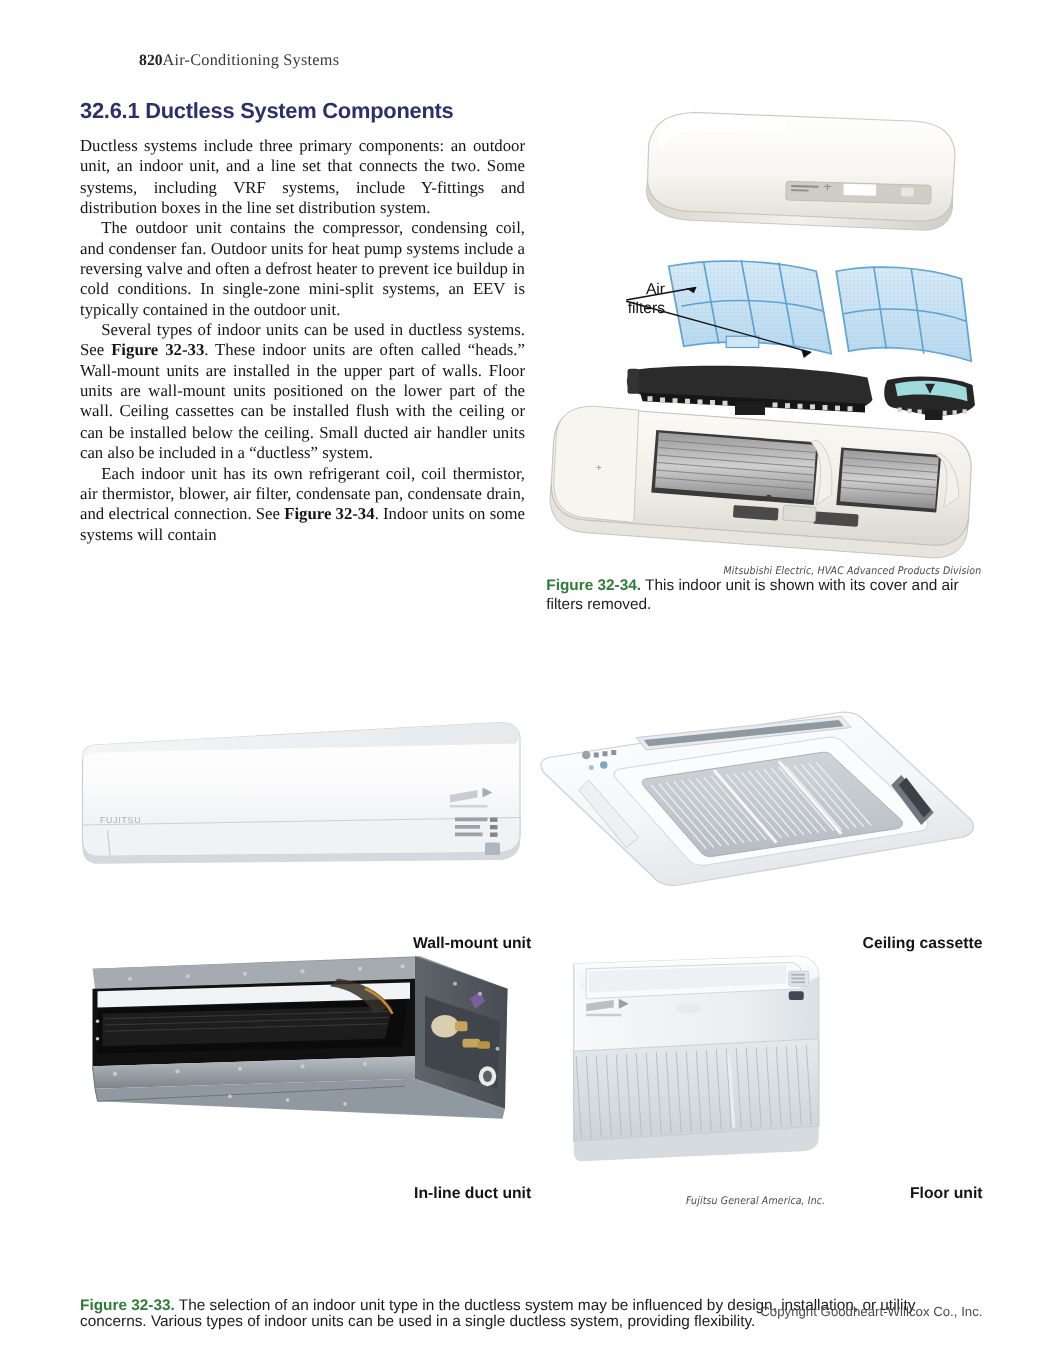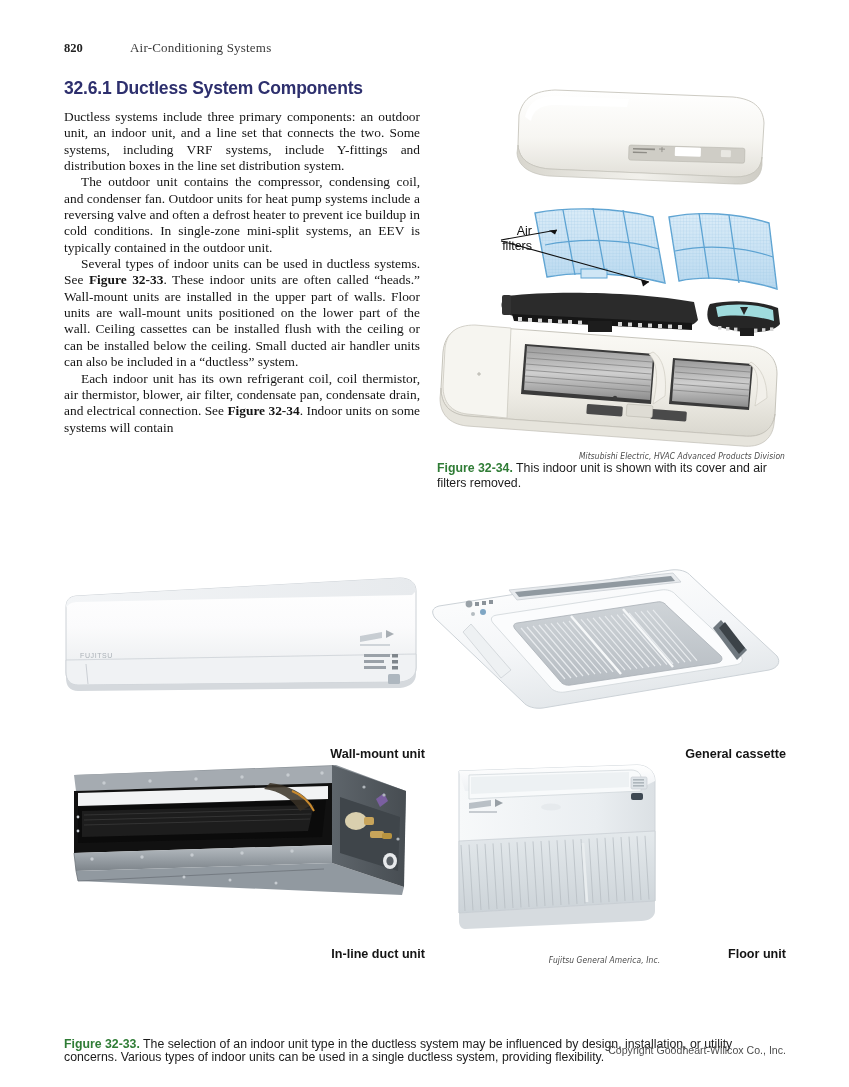--- a/index.html
+++ b/index.html
@@ -31,20 +31,21 @@
     height: 20px;
     display: flex;
     align-items: baseline;
   }
   .runhead .folio {
     font-family: "Liberation Serif", serif;
     font-weight: bold;
     font-size: 12.5px;
     color: #222;
     width: 66px;
+    text-align: right;
   }
   .runhead .chaptitle {
     font-family: "Liberation Serif", serif;
     font-size: 13px;
     color: #3a3a3a;
     letter-spacing: .2px;
     margin-top: 16px;
   }
 
   
@@ -485,21 +486,21 @@
             <g transform="translate(34,26)">
               <circle cx="10" cy="10" r="3.4" fill="#9aa2a8"></circle>
               <rect x="16" y="8" width="4" height="4" fill="#8b939a"></rect>
               <rect x="23" y="7" width="4" height="4" fill="#8b939a"></rect>
               <rect x="30" y="6" width="4" height="4" fill="#8b939a"></rect>
               <circle cx="24" cy="18" r="3" fill="#7fa6c4"></circle>
               <circle cx="14" cy="20" r="2" fill="#b5bcc1"></circle>
             </g>
           </svg>
         </div>
-        <div class="cell-label">General cassette</div>
+        <div class="cell-label">Ceiling cassette</div>
       </div>
 
       <div class="fig-cell">
         <div class="art tall">
           <svg viewBox="0 0 361 175" width="361" height="175">
             <defs>
               <linearGradient id="dkTop" x1="0" y1="0" x2="0" y2="1">
                 <stop offset="0" stop-color="#8d949a"></stop>
                 <stop offset="1" stop-color="#6e757b"></stop>
               </linearGradient>

